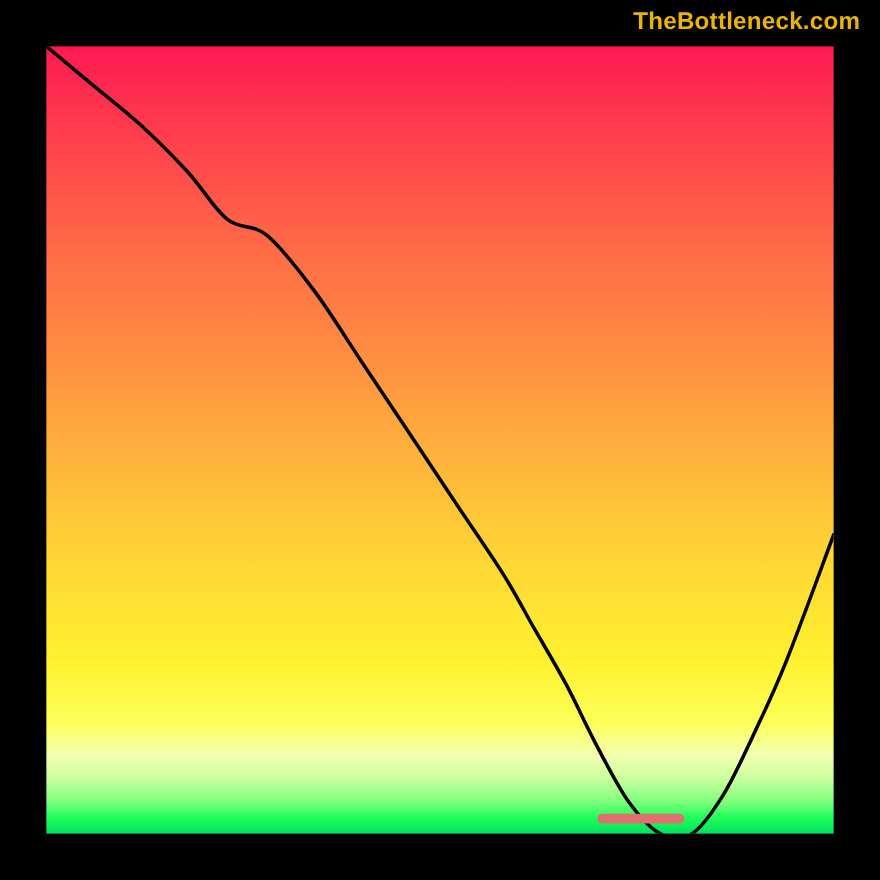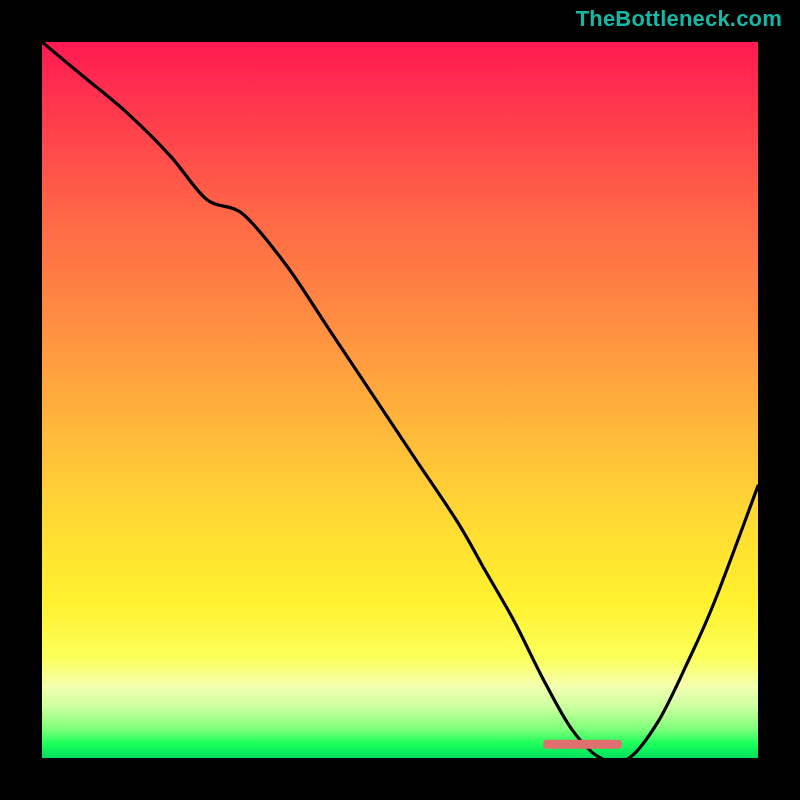--- a/index.html
+++ b/index.html
@@ -13,21 +13,21 @@
   }
   .stage {
     position: relative;
     width: 800px;
     height: 800px;
   }
   .watermark {
     position: absolute;
     top: 6px;
     right: 18px;
-    color: #14b8a6;
+    color: #eab308;
     font-size: 22px;
     font-weight: 600;
     letter-spacing: 0.2px;
     user-select: none;
   }
   .plot-outer {
     position: absolute;
     left: 34px;
     top: 34px;
     width: 732px;

